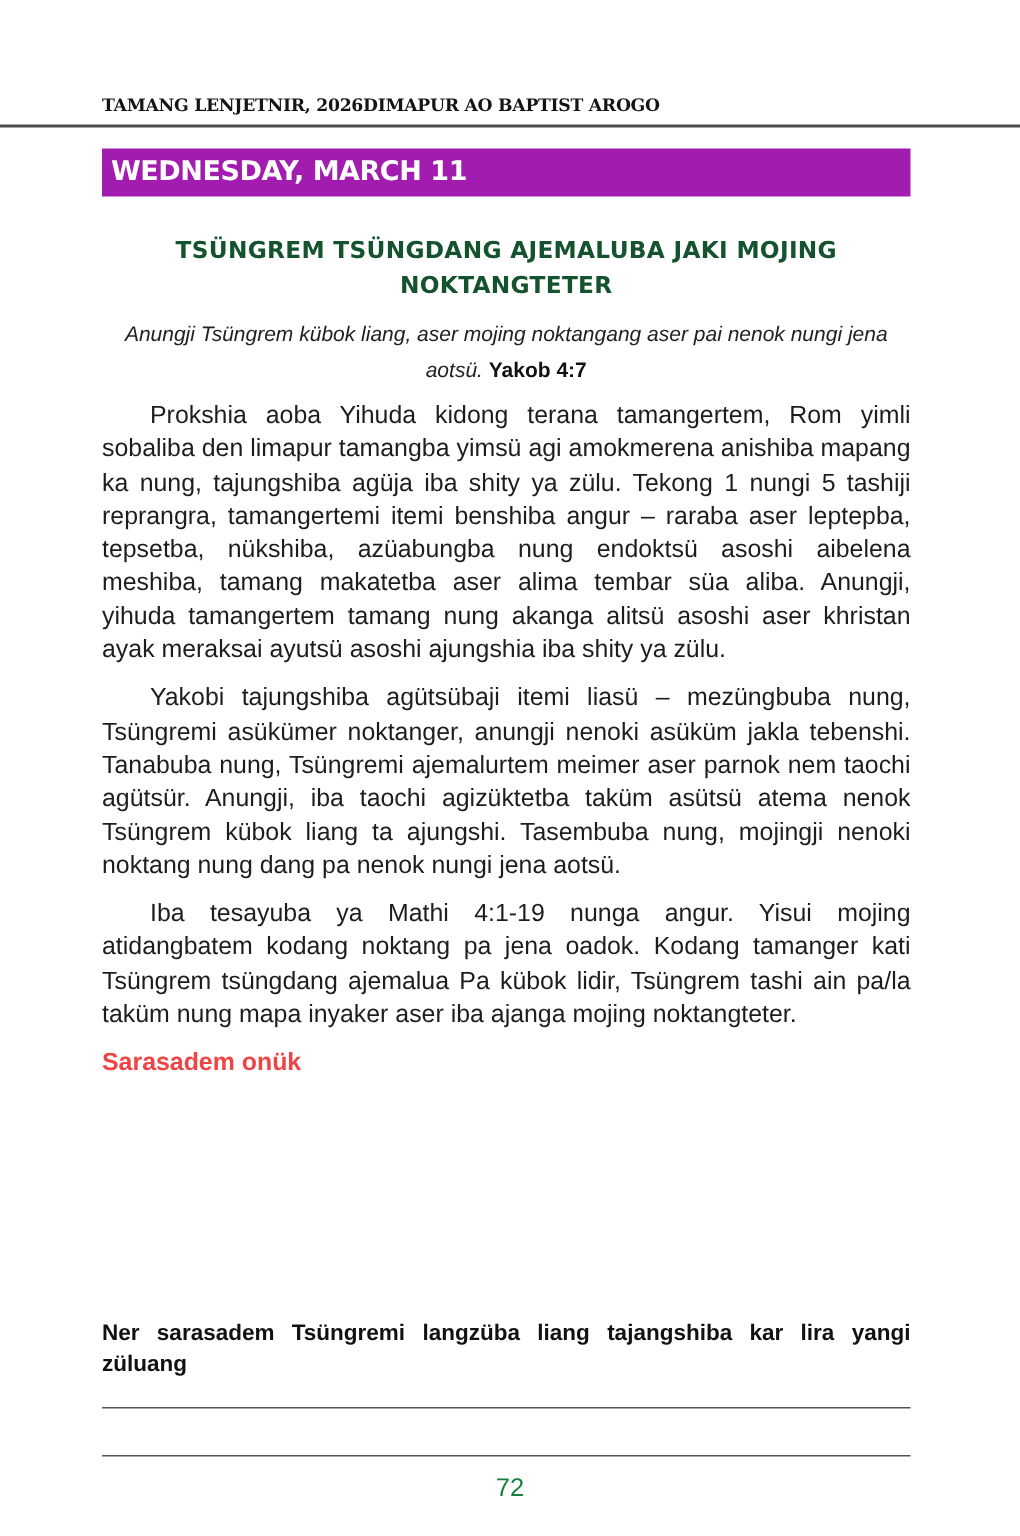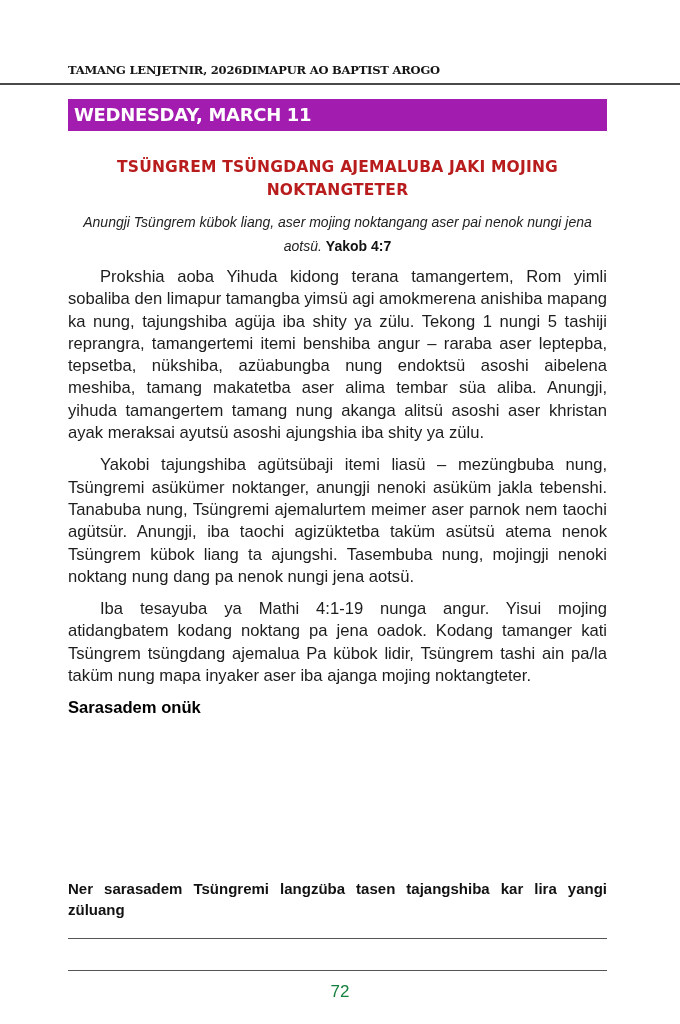--- a/index.html
+++ b/index.html
@@ -13,35 +13,35 @@
   .head-rule { position: absolute; left: 0; right: 0; top: 83px; height: 0; border-top: 2px solid #4a4a4a; }
   .day-banner {
     position: absolute; left: 68px; top: 99px; width: 539px; height: 32px;
     background: #a21caf; color: #ffffff;
     font-family: "DejaVu Sans", sans-serif; font-weight: bold; font-size: 18px;
     line-height: 32px; padding-left: 6px; box-sizing: border-box; letter-spacing: -0.3px;
   }
   .title {
     position: absolute; left: 68px; width: 539px; top: 156px; text-align: center;
     font-family: "DejaVu Sans", sans-serif; font-weight: bold; font-size: 15.5px;
-    line-height: 23px; color: #b91c1c; letter-spacing: 0.2px;
+    line-height: 23px; color: #14532d; letter-spacing: 0.2px;
   }
   .verse {
     position: absolute; left: 68px; width: 539px; top: 210px; text-align: center;
     font-family: "Liberation Sans", sans-serif; font-size: 14px; line-height: 24px; color: #222;
   }
   .verse .quote { font-style: italic; }
   .verse .ref { font-weight: bold; font-style: normal; color: #111; }
   .body-text {
     position: absolute; left: 68px; width: 539px; top: 266px;
     font-family: "Liberation Sans", sans-serif; font-size: 16.6px; line-height: 22.3px;
     color: #1d1d1d; text-align: justify;
   }
   .body-text p { margin: 0 0 10px 0; text-indent: 32px; }
-  .section-heading { font-weight: bold; margin-top: 2px; color: #000000; }
+  .section-heading { font-weight: bold; margin-top: 2px; color: #ef4444; }
   .reflection { text-indent: 32px; margin: 0; }
   .prompt {
     position: absolute; left: 68px; width: 539px; top: 878px;
     font-family: "Liberation Sans", sans-serif; font-weight: bold; font-size: 15px;
     line-height: 21px; text-align: justify; color: #111;
   }
   .write-line { position: absolute; left: 68px; width: 539px; height: 0; border-top: 1.3px solid #555; }
   .wl1 { top: 938px; }
   .wl2 { top: 970px; }
   .page-number {
@@ -67,17 +67,17 @@
   <span class="ref">Yakob 4:7</span>
 </div>
 
 <div class="body-text">
   <p>Prokshia aoba Yihuda kidong terana tamangertem, Rom yimli sobaliba den limapur tamangba yimsü agi amokmerena anishiba mapang ka nung, tajungshiba agüja iba shity ya zülu. Tekong 1 nungi 5 tashiji reprangra, tamangertemi itemi benshiba angur – raraba aser leptepba, tepsetba, nükshiba, azüabungba nung endoktsü asoshi aibelena meshiba, tamang makatetba aser alima tembar süa aliba. Anungji, yihuda tamangertem tamang nung akanga alitsü asoshi aser khristan ayak meraksai ayutsü asoshi ajungshia iba shity ya zülu.</p>
   <p>Yakobi tajungshiba agütsübaji itemi liasü – mezüngbuba nung, Tsüngremi asükümer noktanger, anungji nenoki asüküm jakla tebenshi. Tanabuba nung, Tsüngremi ajemalurtem meimer aser parnok nem taochi agütsür. Anungji, iba taochi agizüktetba taküm asütsü atema nenok Tsüngrem kübok liang ta ajungshi. Tasembuba nung, mojingji nenoki noktang nung dang pa nenok nungi jena aotsü.</p>
   <p>Iba tesayuba ya Mathi 4:1-19 nunga angur. Yisui mojing atidangbatem kodang noktang pa jena oadok. Kodang tamanger kati Tsüngrem tsüngdang ajemalua Pa kübok lidir, Tsüngrem tashi ain pa/la taküm nung mapa inyaker aser iba ajanga mojing noktangteter.</p>
   <div class="section-heading">Sarasadem onük</div>
 </div>
 
-<div class="prompt">Ner sarasadem Tsüngremi langzüba tasen tajangshiba kar lira yangi züluang</div>
+<div class="prompt">Ner sarasadem Tsüngremi langzüba liang tajangshiba kar lira yangi züluang</div>
 <div class="write-line wl1"></div>
 <div class="write-line wl2"></div>
 
 <div class="page-number">72</div>
 
 </body></html>

